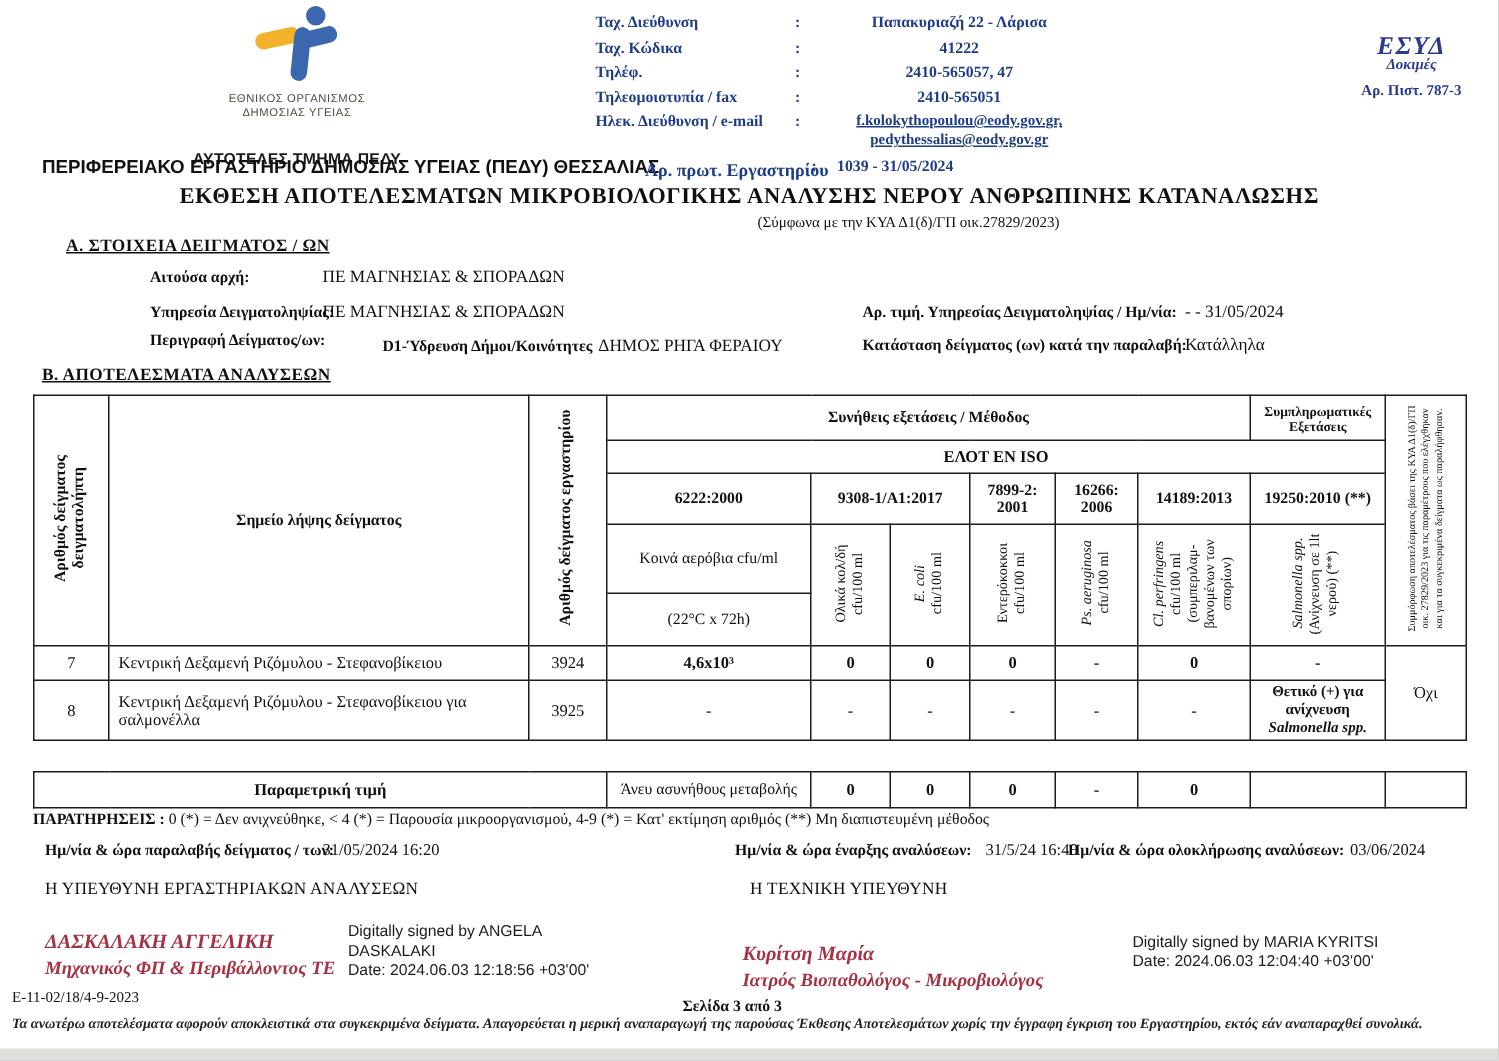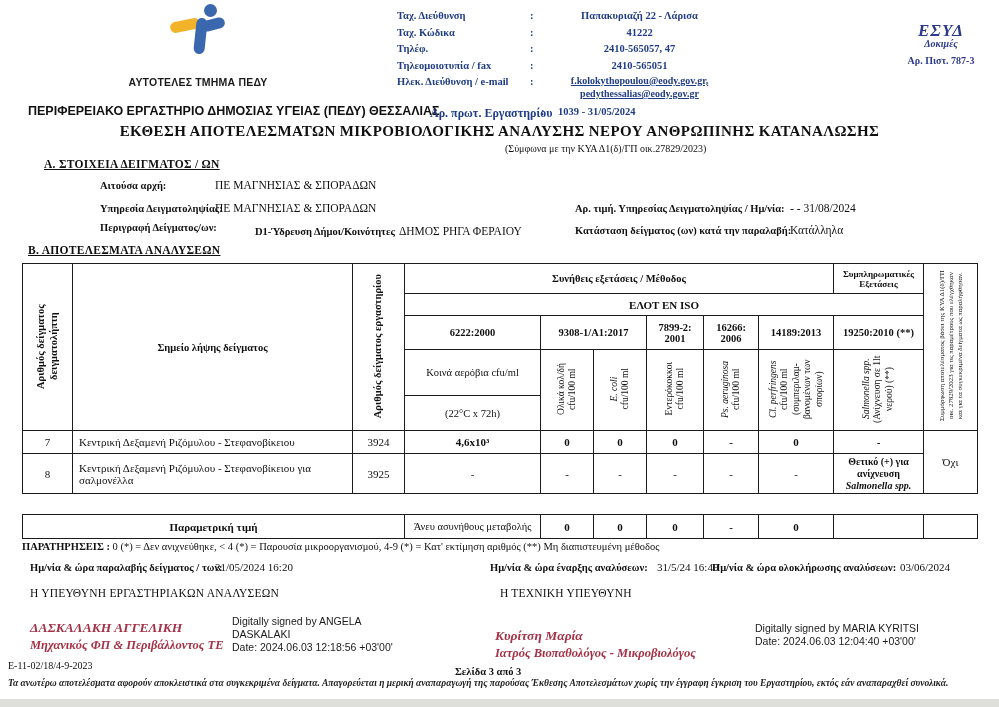--- a/index.html
+++ b/index.html
@@ -92,20 +92,24 @@
 
 <div class="page">
 
   <div class="abs logo-block">
     <div class="eody-graphic">
       <div class="eody-armL"></div>
       <div class="eody-body"></div>
       <div class="eody-armR"></div>
       <div class="eody-head"></div>
     </div>
+    <div class="org-name">
+      <div>ΕΘΝΙΚΟΣ ΟΡΓΑΝΙΣΜΟΣ</div>
+      <div>ΔΗΜΟΣΙΑΣ ΥΓΕΙΑΣ</div>
+    </div>
     <div class="dept">ΑΥΤΟΤΕΛΕΣ ΤΜΗΜΑ ΠΕΔΥ</div>
   </div>
 
   <div class="abs contact">
     <div class="contact-row">
       <span class="contact-label">Ταχ. Διεύθυνση</span>
       <span class="contact-colon">:</span>
       <span class="contact-value">Παπακυριαζή 22 - Λάρισα</span>
     </div>
     <div class="contact-row">
@@ -153,21 +157,21 @@
   <span class="abs fld-label" style="left:60px; top:180px;">Αιτούσα αρχή:</span>
   <span class="abs fld-value" style="left:215px; top:179px;">ΠΕ ΜΑΓΝΗΣΙΑΣ &amp; ΣΠΟΡΑΔΩΝ</span>
   <span class="abs fld-label" style="left:60px; top:203px;">Υπηρεσία Δειγματοληψίας:</span>
   <span class="abs fld-value" style="left:215px; top:202px;">ΠΕ ΜΑΓΝΗΣΙΑΣ &amp; ΣΠΟΡΑΔΩΝ</span>
   <span class="abs fld-label" style="left:60px; top:222px;">Περιγραφή Δείγματος/ων:</span>
   <span class="abs" style="left:215px; top:221px;">
     <span class="fld-label">D1-Ύδρευση Δήμοι/Κοινότητες</span>
     <span class="fld-value">ΔΗΜΟΣ ΡΗΓΑ ΦΕΡΑΙΟΥ</span>
   </span>
   <span class="abs fld-label" style="left:535px; top:203px;">Αρ. τιμή. Υπηρεσίας Δειγματοληψίας / Ημ/νία:</span>
-  <span class="abs fld-value" style="left:790px; top:202px;">- - 31/08/2024</span>
+  <span class="abs fld-value" style="left:790px; top:202px;">- - 31/05/2024</span>
   <span class="abs fld-label" style="left:535px; top:225px;">Κατάσταση δείγματος (ων) κατά την παραλαβή:</span>
   <span class="abs fld-value" style="left:790px; top:224px;">Κατάλληλα</span>
 
   <div class="abs sec-head sb-head">Β. ΑΠΟΤΕΛΕΣΜΑΤΑ ΑΝΑΛΥΣΕΩΝ</div>
 
   <table class="abs main-table">
     <colgroup>
       <col style="width:50px">
         <col style="width:280px">
         <col style="width:52px">

